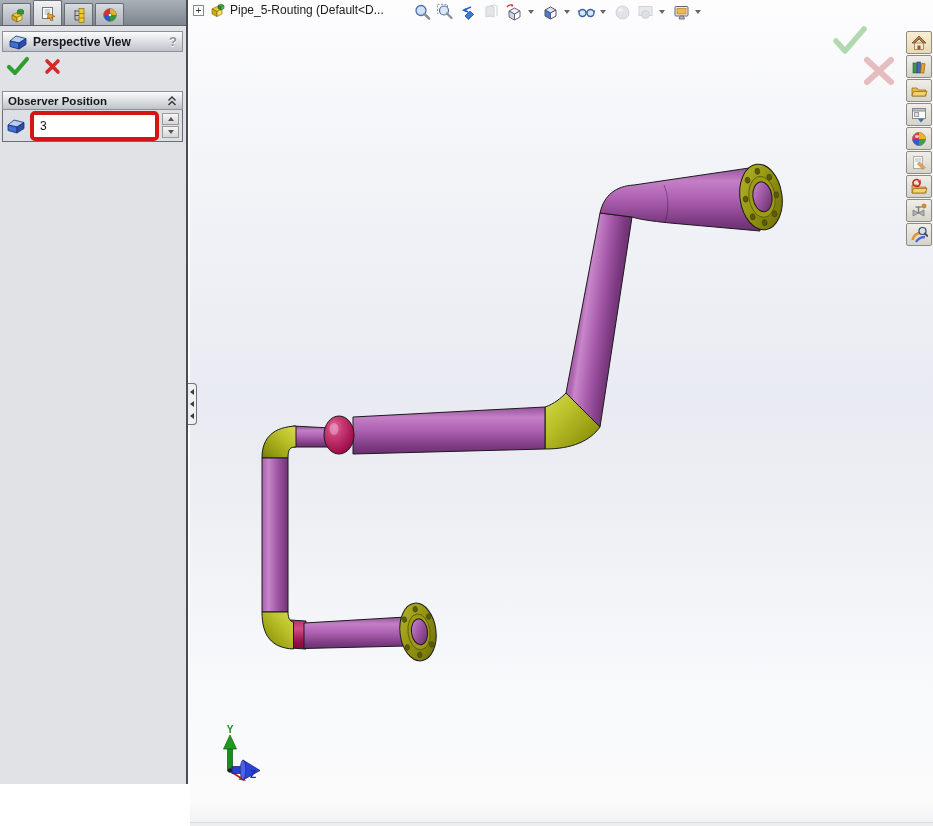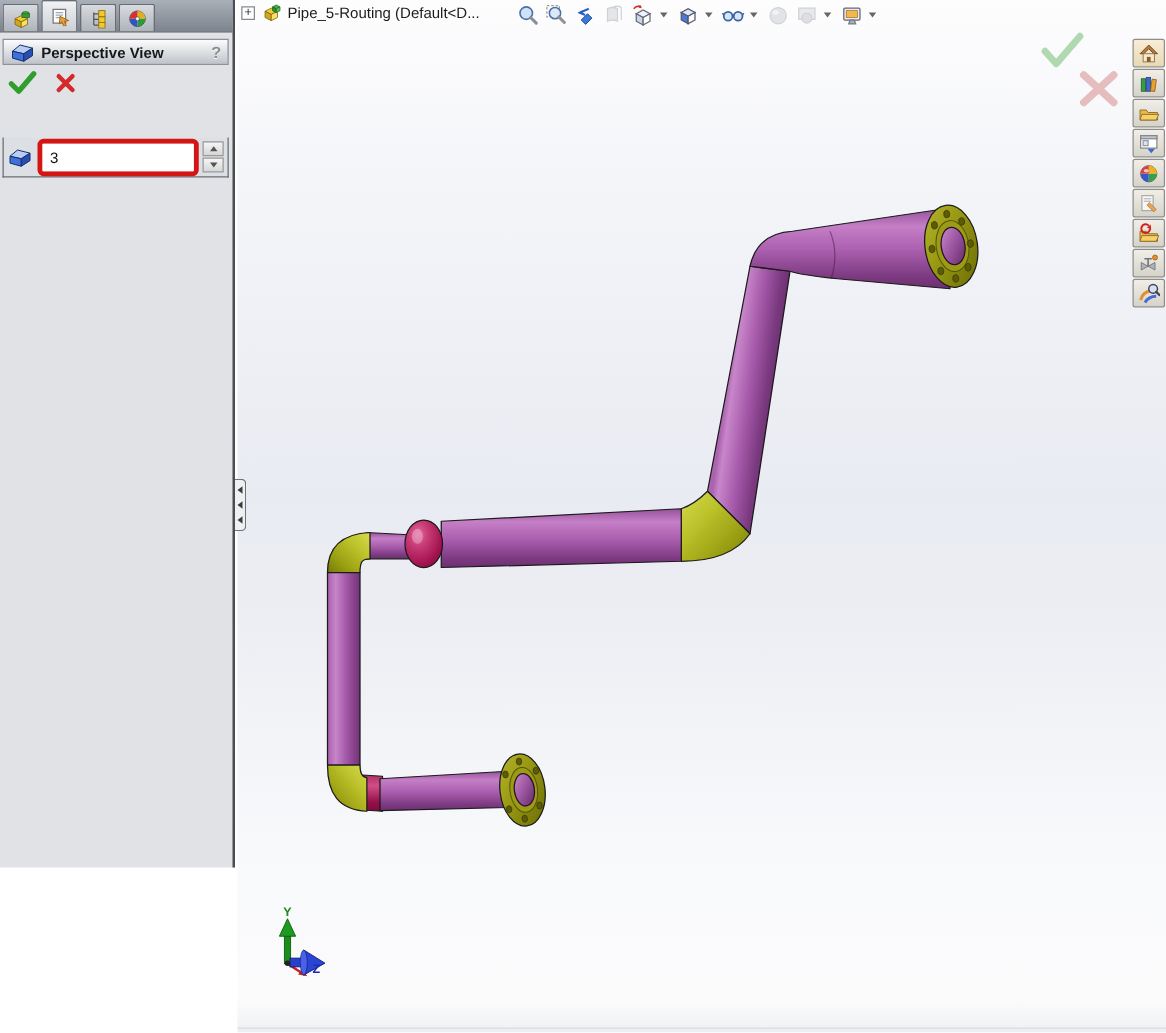--- a/index.html
+++ b/index.html
@@ -1,20 +1,20 @@
 <!DOCTYPE html>
 <html><head>
 <meta charset="utf-8">
 <style>
   * { margin:0; padding:0; box-sizing:border-box; }
   body { width:933px; height:826px; font-family:"Liberation Sans", sans-serif; background:#fff; overflow:hidden; }
   #app { position:relative; width:933px; height:826px; background:#fff; }
 
   
-  .panel { position:absolute; left:0; top:0; width:188px; height:694px; background:#e0e2e6; border-right:2px solid #4a4d52; }
+  .panel { position:absolute; left:0; top:0; width:188px; height:784px; background:#e0e2e6; border-right:2px solid #4a4d52; }
   .tabbar { position:absolute; top:0; left:0; right:0; height:26px; background:linear-gradient(#aab0b8,#7e848d); display:flex; align-items:flex-end; padding-left:2px; border-bottom:1px solid #5f646b; }
   .tab { width:29px; height:22px; display:flex; align-items:center; justify-content:center; background:linear-gradient(#d8dbdf,#aeb3ba); border:1px solid #686d74; border-bottom:none; border-radius:2px 2px 0 0; margin-right:2px; }
   .tab.active { height:25px; background:linear-gradient(#f0f2f4,#ccd0d5); }
   .pm-header, .sec-header { position:absolute; left:2px; right:3px; height:21px; background:linear-gradient(#fbfcfd,#bfc3c9); border:1px solid #8d9198; display:flex; align-items:center; padding:0 5px; font-weight:bold; font-size:12px; color:#15181c; }
   .pm-header { top:31px; }
   .sec-header { top:91px; height:19px; font-size:11.5px; }
   .help-q { margin-left:auto; color:#8a8f96; font-size:13px; text-shadow:0 1px 0 #fff; cursor:default; }
   .confirm-row { position:absolute; top:56px; left:6px; display:flex; gap:14px; align-items:center; }
   .obs-row { position:absolute; top:110px; left:2px; right:3px; height:32px; background:#dcdfe3; border:1px solid #6a6e74; border-top:none; display:flex; align-items:center; padding-left:3px; }
   .red-wrap { margin-left:4px; width:129px; height:30px; border:4px solid #d51414; border-radius:5px; background:#fff; display:flex; align-items:center; }
@@ -105,20 +105,28 @@
 
     <div class="confirm-row">
       <svg width="24" height="20" style="cursor:pointer">
         <path d="M3 11 L9 17 L21 3" stroke="#2f9e2f" stroke-width="4.2" fill="none" stroke-linecap="round" stroke-linejoin="round"></path>
       </svg>
       <svg width="17" height="17" style="cursor:pointer">
         <path d="M3 3 L14 14 M14 3 L3 14" stroke="#d42a2a" stroke-width="3.6" stroke-linecap="round"></path>
       </svg>
     </div>
 
+    <div class="sec-header">
+      <span>Observer Position</span>
+      <span class="chev">
+        <svg width="10" height="10">
+          <path d="M1.5 4.5 L5 1 L8.5 4.5 M1.5 9 L5 5.5 L8.5 9" stroke="#333" stroke-width="1.4" fill="none"></path>
+        </svg>
+      </span>
+    </div>
 
     <div class="obs-row">
       <svg width="20" height="17">
         <polygon points="2,8 8,3 18,5.5 11,10" fill="#b8cdf2" stroke="#14306e" stroke-width="0.8"></polygon>
         <polygon points="2,8 11,10 11,16 2,13.5" fill="#3f6fd8" stroke="#14306e" stroke-width="0.8"></polygon>
         <polygon points="11,10 18,5.5 18,11.5 11,16" fill="#2a4eb0" stroke="#14306e" stroke-width="0.8"></polygon>
       </svg>
       <div class="red-wrap">
         <input type="text" value="3" style="">
       </div>

